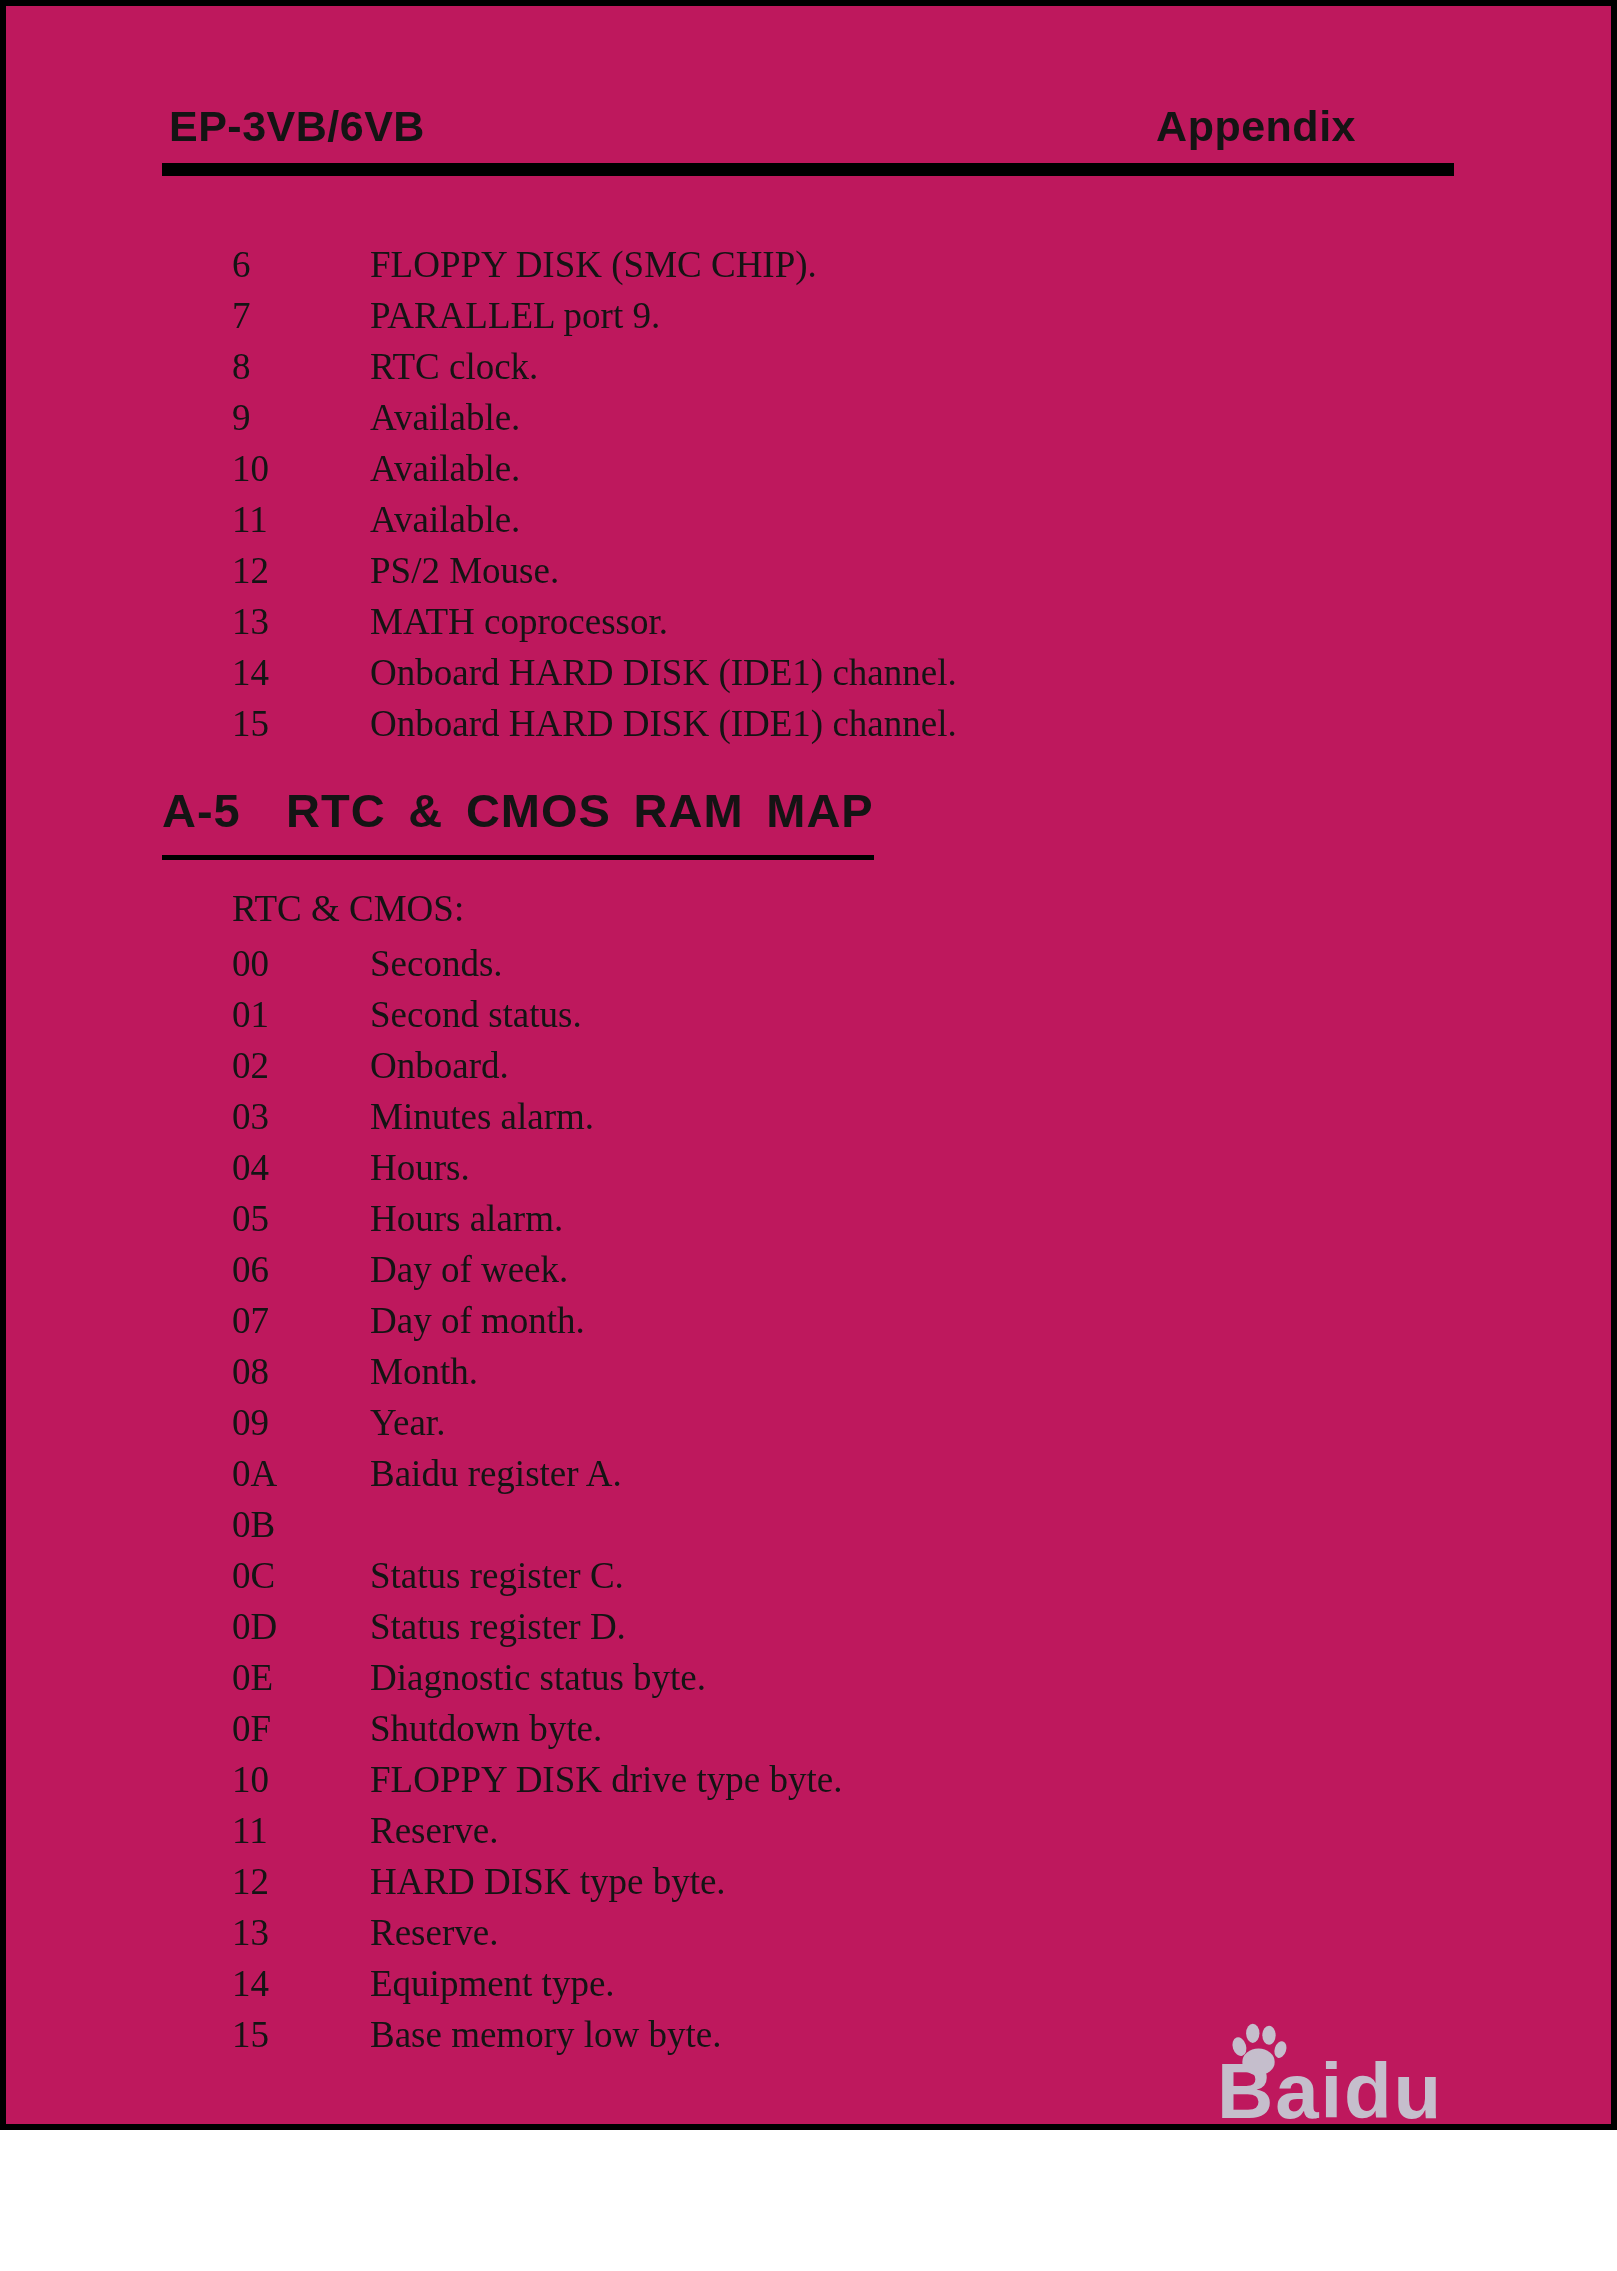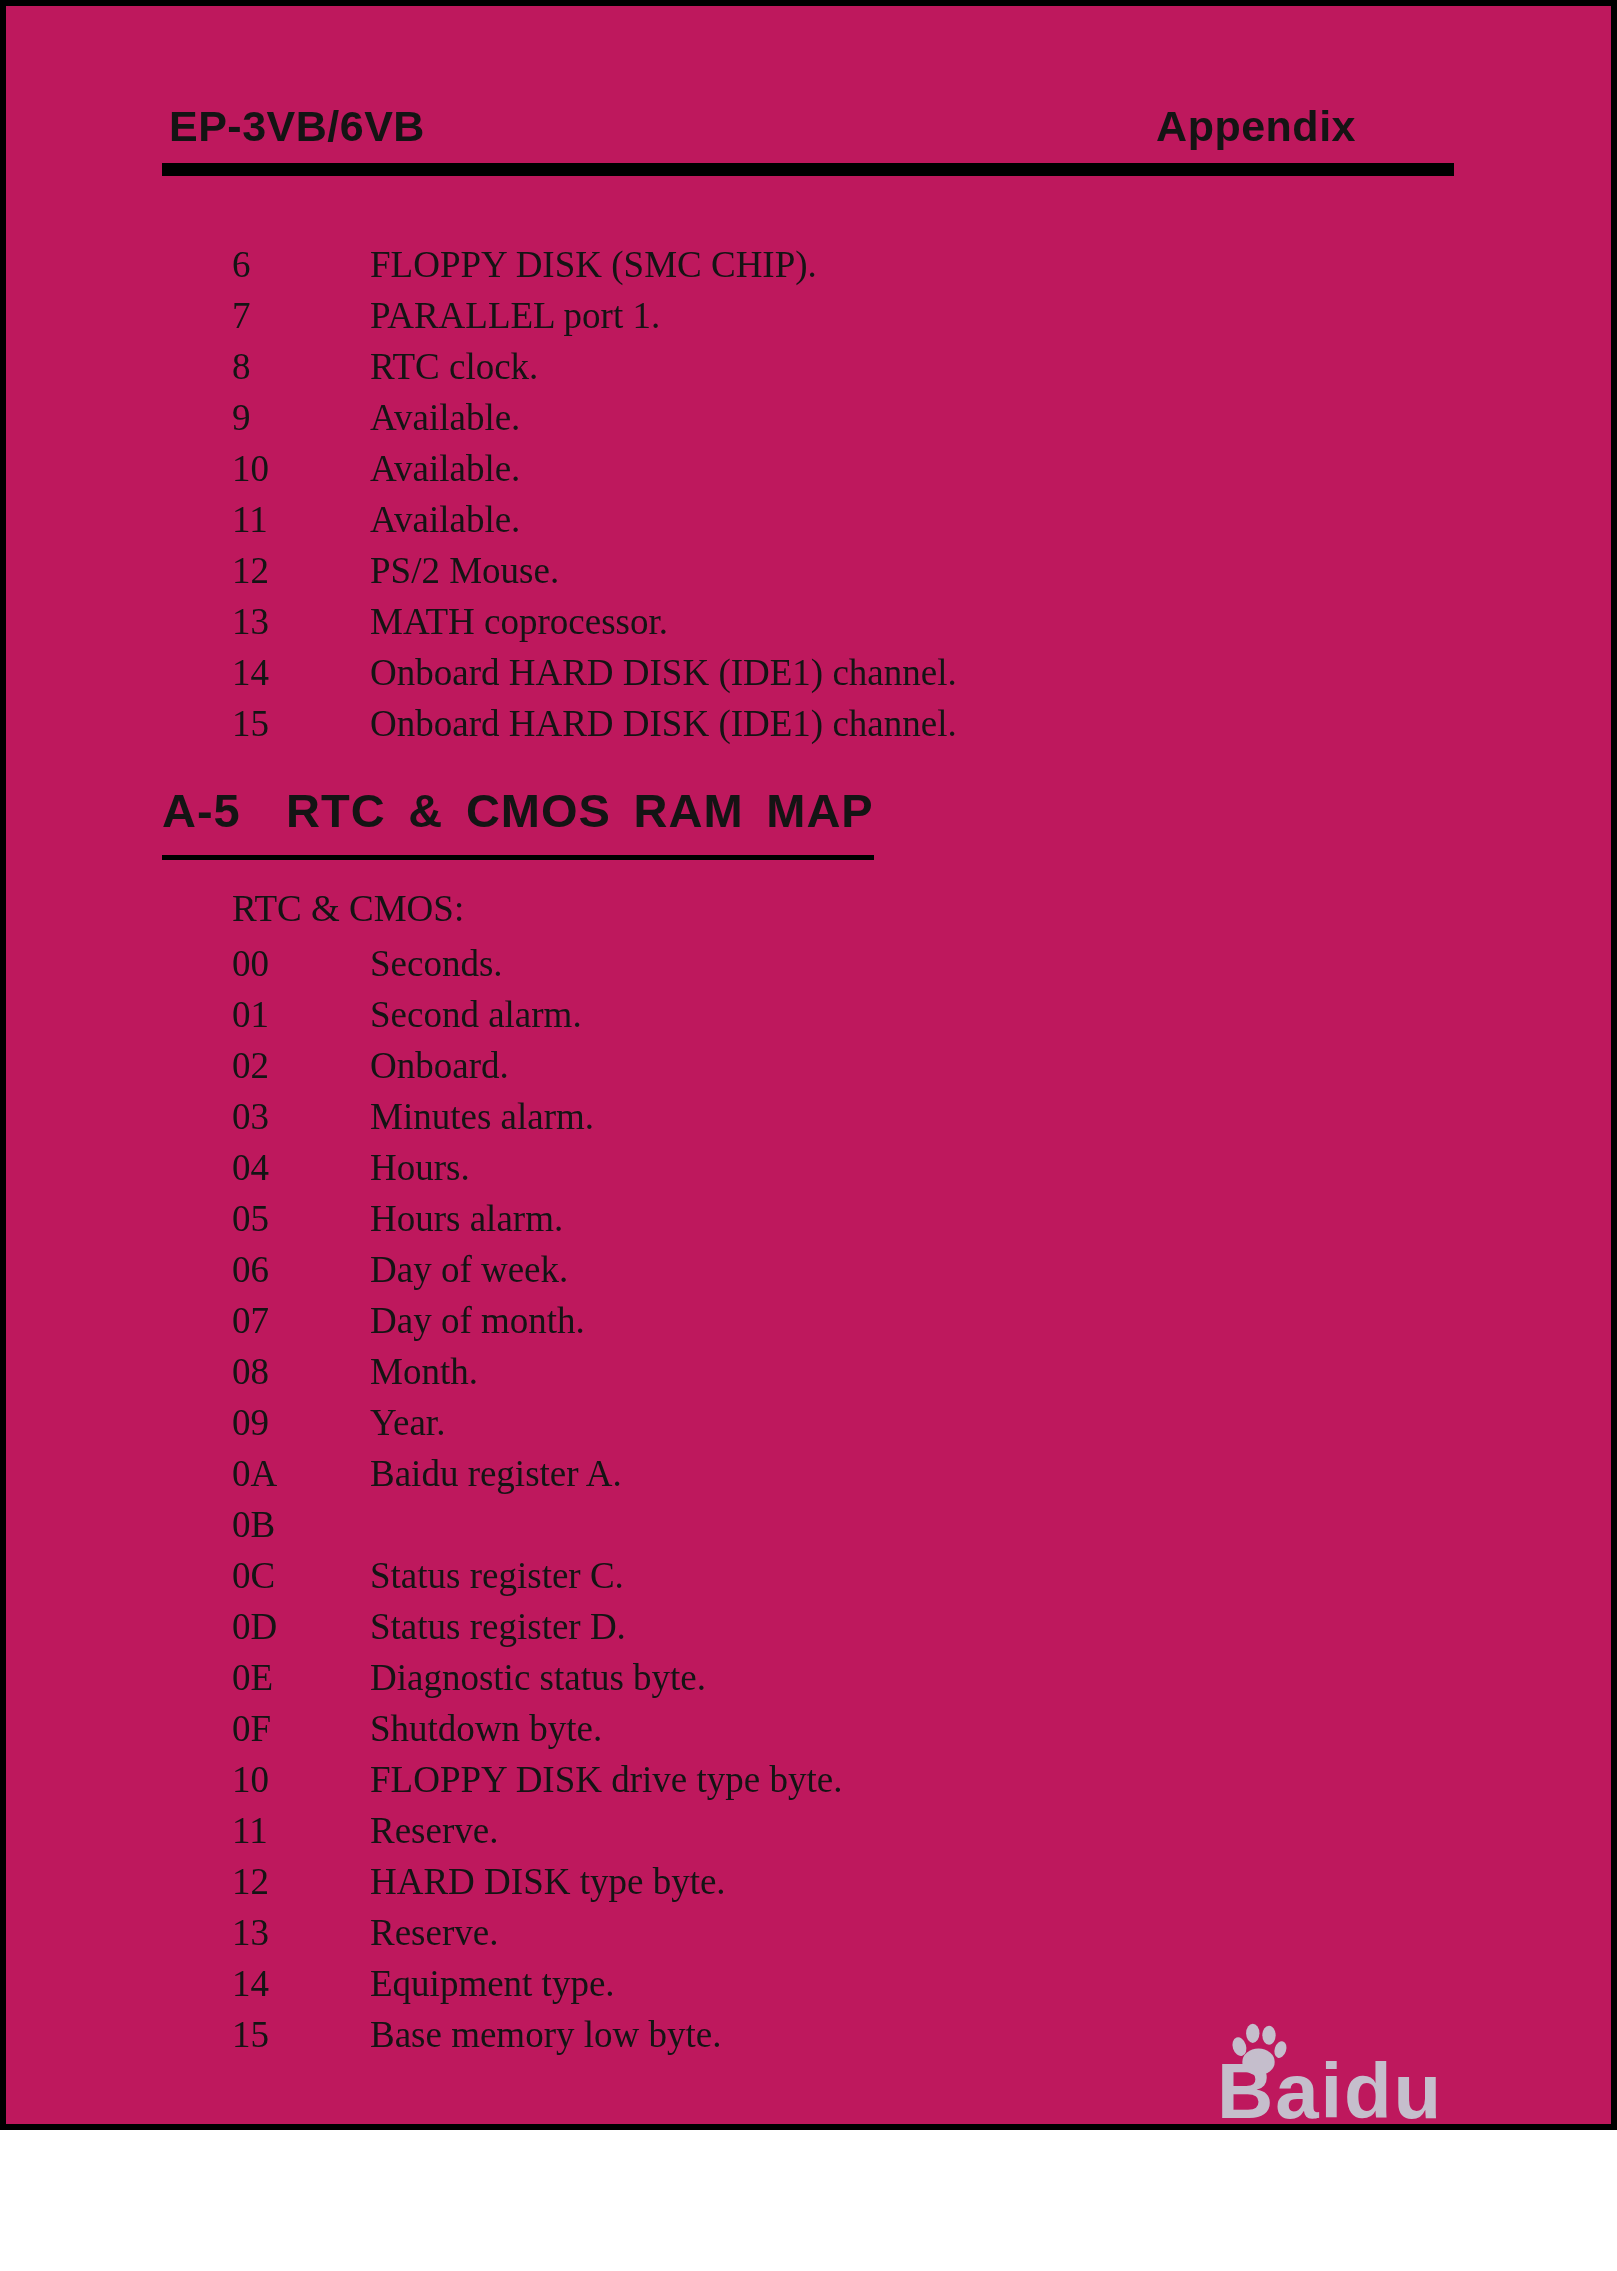--- a/index.html
+++ b/index.html
@@ -164,21 +164,21 @@
 
   <div class="doc-list irq-list">
 
       <div class="row">
         <span class="num">6</span>
         <span class="desc">FLOPPY DISK (SMC CHIP).</span>
       </div>
 
       <div class="row">
         <span class="num">7</span>
-        <span class="desc">PARALLEL port 1.</span>
+        <span class="desc">PARALLEL port 9.</span>
       </div>
 
       <div class="row">
         <span class="num">8</span>
         <span class="desc">RTC clock.</span>
       </div>
 
       <div class="row">
         <span class="num">9</span>
         <span class="desc">Available.</span>
@@ -223,21 +223,21 @@
 
   <div class="doc-list cmos-list">
 
       <div class="row">
         <span class="num">00</span>
         <span class="desc">Seconds.</span>
       </div>
 
       <div class="row">
         <span class="num">01</span>
-        <span class="desc">Second alarm.</span>
+        <span class="desc">Second status.</span>
       </div>
 
       <div class="row">
         <span class="num">02</span>
         <span class="desc">Onboard.</span>
       </div>
 
       <div class="row">
         <span class="num">03</span>
         <span class="desc">Minutes alarm.</span>

